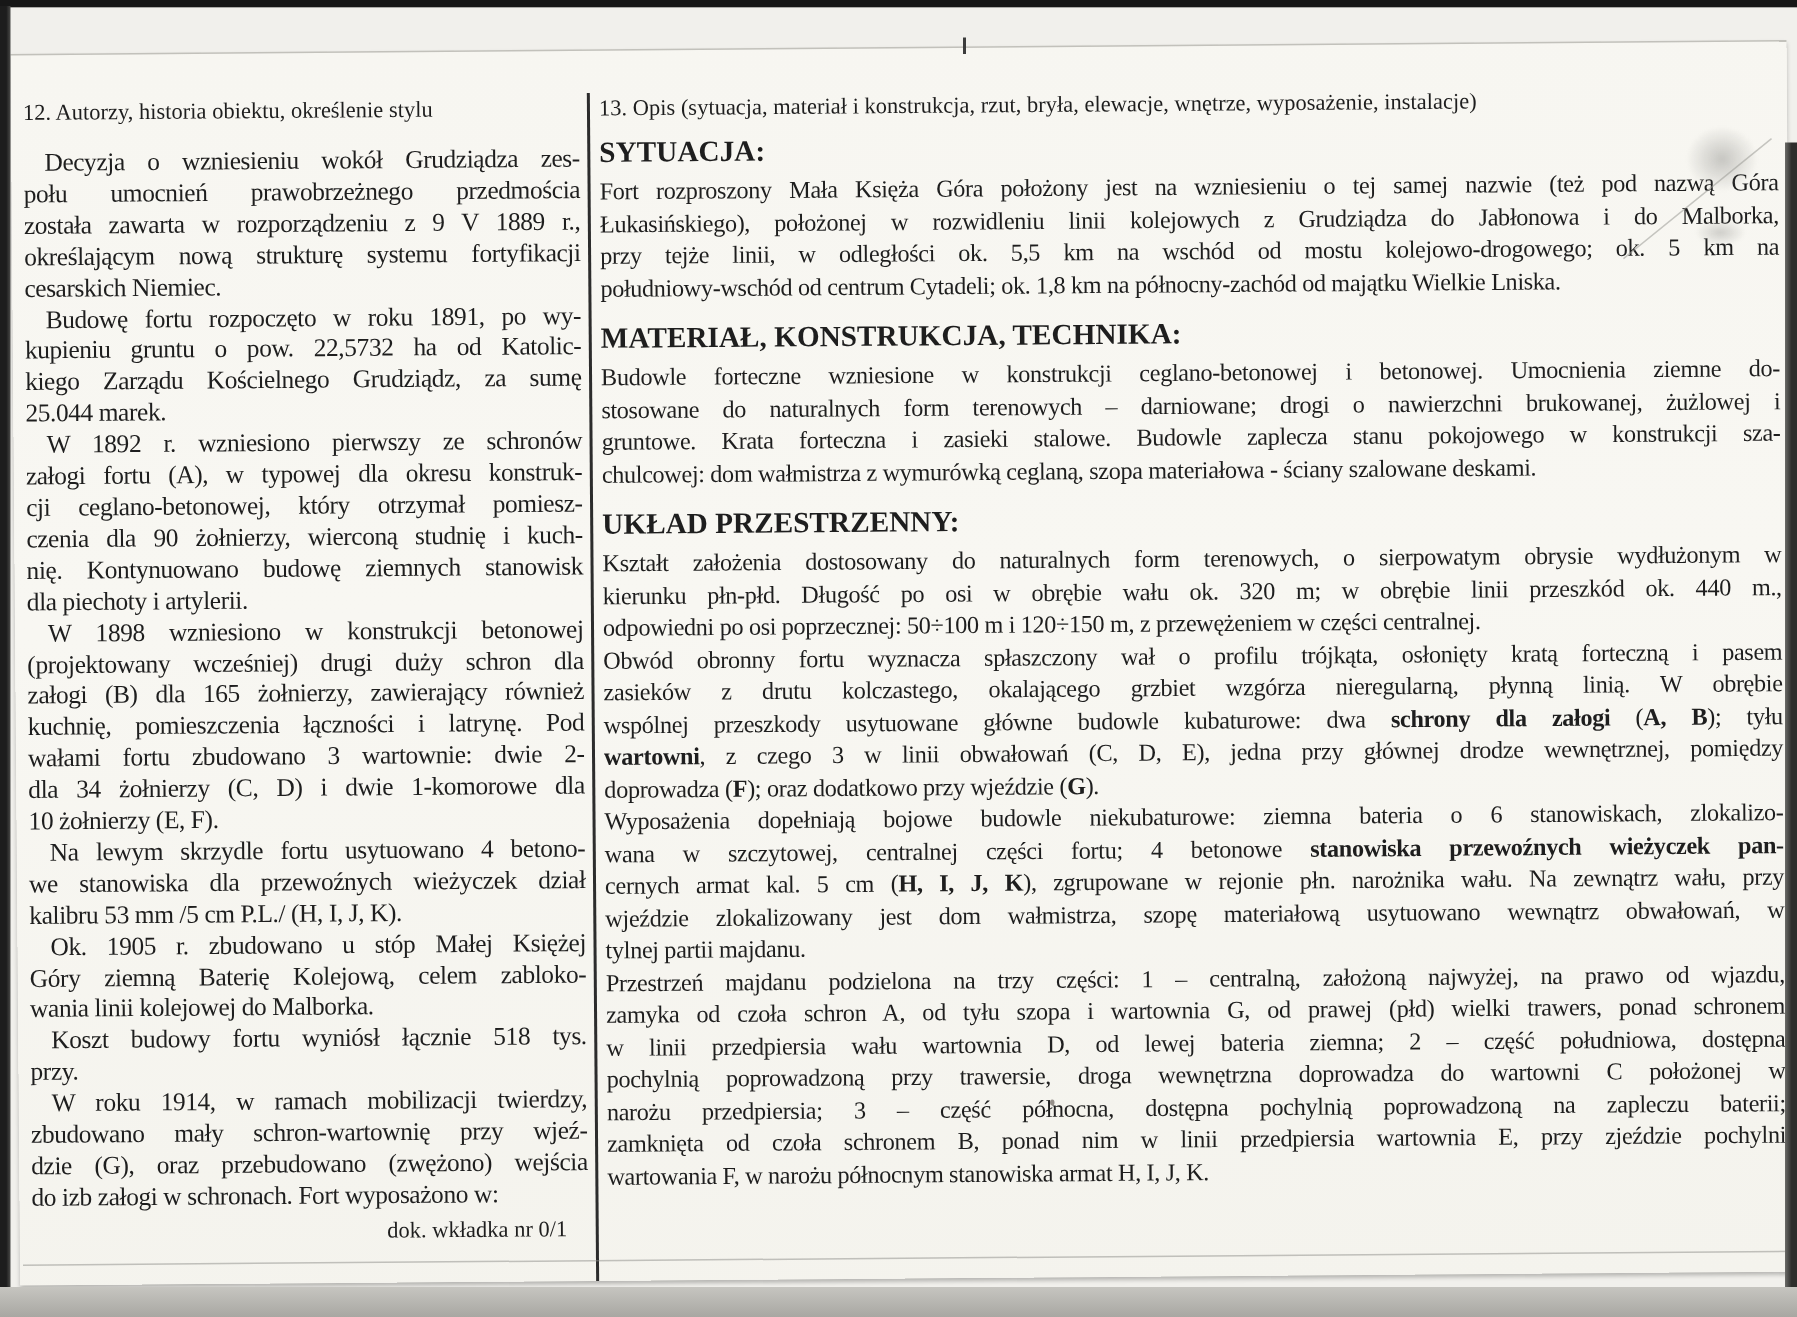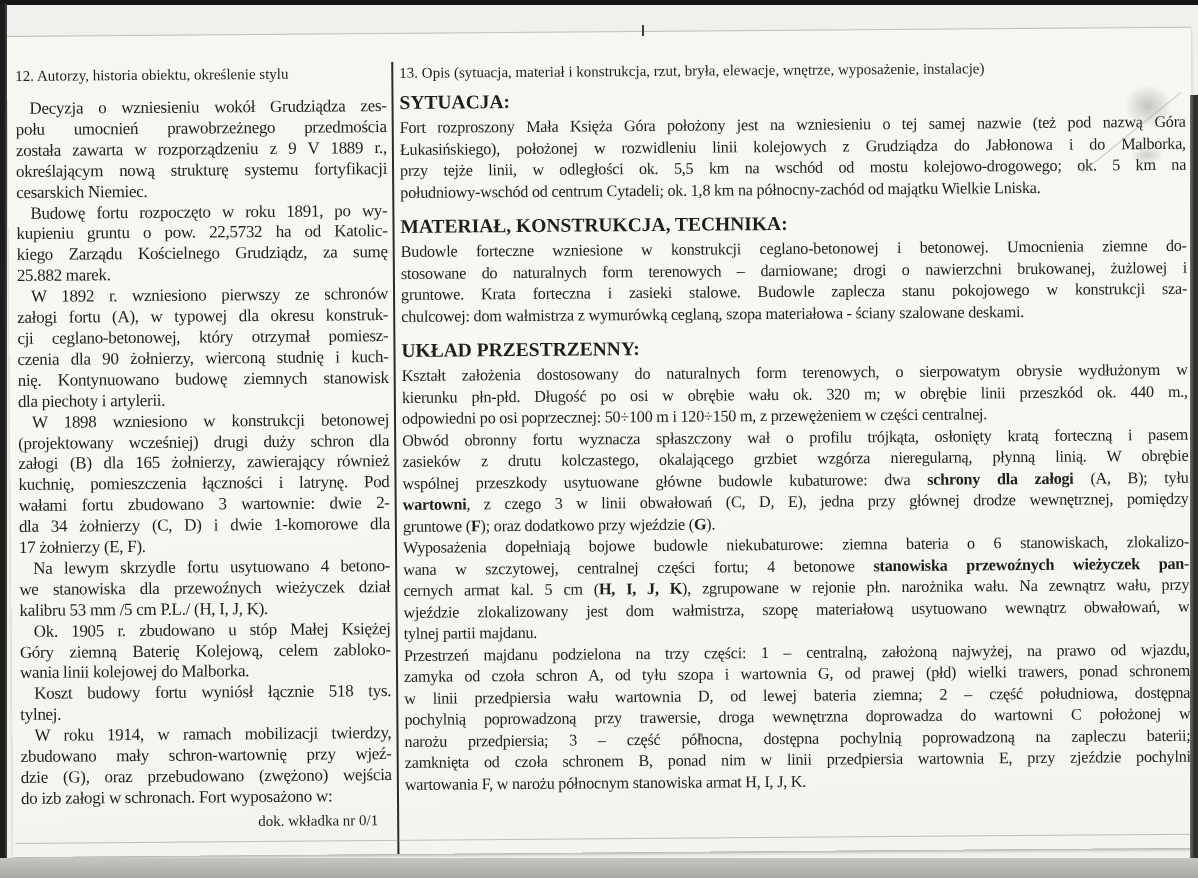--- a/index.html
+++ b/index.html
@@ -71,52 +71,52 @@
           <div class="ln ind"><span>Decyzja o wzniesieniu wokół Grudziądza zes-</span></div>
           <div class="ln"><span>połu umocnień prawobrzeżnego przedmościa</span></div>
           <div class="ln"><span>została zawarta w rozporządzeniu z 9 V 1889 r.,</span></div>
           <div class="ln"><span>określającym nową strukturę systemu fortyfikacji</span></div>
           <div class="ln last"><span>cesarskich Niemiec.</span></div>
         </div>
         <div class="para">
           <div class="ln ind"><span>Budowę fortu rozpoczęto w roku 1891, po wy-</span></div>
           <div class="ln"><span>kupieniu gruntu o pow. 22,5732 ha od Katolic-</span></div>
           <div class="ln"><span>kiego Zarządu Kościelnego Grudziądz, za sumę</span></div>
-          <div class="ln last"><span>25.882 marek.</span></div>
+          <div class="ln last"><span>25.044 marek.</span></div>
         </div>
         <div class="para">
           <div class="ln ind"><span>W 1892 r. wzniesiono pierwszy ze schronów</span></div>
           <div class="ln"><span>załogi fortu (A), w typowej dla okresu konstruk-</span></div>
           <div class="ln"><span>cji ceglano-betonowej, który otrzymał pomiesz-</span></div>
           <div class="ln"><span>czenia dla 90 żołnierzy, wierconą studnię i kuch-</span></div>
           <div class="ln"><span>nię. Kontynuowano budowę ziemnych stanowisk</span></div>
           <div class="ln last"><span>dla piechoty i artylerii.</span></div>
         </div>
         <div class="para">
           <div class="ln ind"><span>W 1898 wzniesiono w konstrukcji betonowej</span></div>
           <div class="ln"><span>(projektowany wcześniej) drugi duży schron dla</span></div>
           <div class="ln"><span>załogi (B) dla 165 żołnierzy, zawierający również</span></div>
           <div class="ln"><span>kuchnię, pomieszczenia łączności i latrynę. Pod</span></div>
           <div class="ln"><span>wałami fortu zbudowano 3 wartownie: dwie 2-</span></div>
           <div class="ln"><span>dla 34 żołnierzy (C, D) i dwie 1-komorowe dla</span></div>
-          <div class="ln last"><span>17 żołnierzy (E, F).</span></div>
+          <div class="ln last"><span>10 żołnierzy (E, F).</span></div>
         </div>
         <div class="para">
           <div class="ln ind"><span>Na lewym skrzydle fortu usytuowano 4 betono-</span></div>
           <div class="ln"><span>we stanowiska dla przewoźnych wieżyczek dział</span></div>
           <div class="ln last"><span>kalibru 53 mm /5 cm P.L./ (H, I, J, K).</span></div>
         </div>
         <div class="para">
           <div class="ln ind"><span>Ok. 1905 r. zbudowano u stóp Małej Księżej</span></div>
           <div class="ln"><span>Góry ziemną Baterię Kolejową, celem zabloko-</span></div>
           <div class="ln last"><span>wania linii kolejowej do Malborka.</span></div>
         </div>
         <div class="para">
           <div class="ln ind"><span>Koszt budowy fortu wyniósł łącznie 518 tys.</span></div>
-          <div class="ln last"><span>tylnej.</span></div>
+          <div class="ln last"><span>przy.</span></div>
         </div>
         <div class="para">
           <div class="ln ind"><span>W roku 1914, w ramach mobilizacji twierdzy,</span></div>
           <div class="ln"><span>zbudowano mały schron-wartownię przy wjeź-</span></div>
           <div class="ln"><span>dzie (G), oraz przebudowano (zwężono) wejścia</span></div>
           <div class="ln last"><span>do izb załogi w schronach. Fort wyposażono w:</span></div>
         </div>
       </div>
     <div class="footer-note">dok. wkładka nr 0/1</div>
   </div>
@@ -145,23 +145,23 @@
         <div class="section">
           <div class="section-heading">UKŁAD PRZESTRZENNY:</div>
           <div class="para">
             <div class="ln"><span>Kształt założenia dostosowany do naturalnych form terenowych, o sierpowatym obrysie wydłużonym w</span></div>
             <div class="ln"><span>kierunku płn-płd. Długość po osi w obrębie wału ok. 320 m; w obrębie linii przeszkód ok. 440 m.,</span></div>
             <div class="ln last"><span>odpowiedni po osi poprzecznej: 50÷100 m i 120÷150 m, z przewężeniem w części centralnej.</span></div>
           </div>
           <div class="para">
             <div class="ln"><span>Obwód obronny fortu wyznacza spłaszczony wał o profilu trójkąta, osłonięty kratą forteczną i pasem</span></div>
             <div class="ln"><span>zasieków z drutu kolczastego, okalającego grzbiet wzgórza nieregularną, płynną linią. W obrębie</span></div>
-            <div class="ln"><span>wspólnej przeszkody usytuowane główne budowle kubaturowe: dwa </span><span style="font-weight: bold;">schrony dla załogi</span><span> (</span><span style="font-weight: normal;">A, B</span><span>); tyłu</span></div>
+            <div class="ln"><span>wspólnej przeszkody usytuowane główne budowle kubaturowe: dwa </span><span style="font-weight: bold;">schrony dla załogi</span><span> (</span><span style="font-weight: bold;">A, B</span><span>); tyłu</span></div>
             <div class="ln"><span style="font-weight: bold;">wartowni</span><span>, z czego 3 w linii obwałowań (</span><span style="font-weight: normal;">C, D, E</span><span>), jedna przy głównej drodze wewnętrznej, pomiędzy</span></div>
-            <div class="ln last"><span>gruntowe (</span><span style="font-weight: bold;">F</span><span>); oraz dodatkowo przy wjeździe (</span><span style="font-weight: bold;">G</span><span>).</span></div>
+            <div class="ln last"><span>doprowadza (</span><span style="font-weight: bold;">F</span><span>); oraz dodatkowo przy wjeździe (</span><span style="font-weight: bold;">G</span><span>).</span></div>
           </div>
           <div class="para">
             <div class="ln"><span>Wyposażenia dopełniają bojowe budowle niekubaturowe: ziemna bateria o 6 stanowiskach, zlokalizo-</span></div>
             <div class="ln"><span>wana w szczytowej, centralnej części fortu; 4 betonowe </span><span style="font-weight: bold;">stanowiska przewoźnych wieżyczek pan-</span></div>
             <div class="ln"><span style="font-weight: normal;">cernych</span><span> armat kal. 5 cm (</span><span style="font-weight: bold;">H, I, J, K</span><span>), zgrupowane w rejonie płn. narożnika wału. Na zewnątrz wału, przy</span></div>
             <div class="ln"><span>wjeździe zlokalizowany jest dom wałmistrza, szopę materiałową usytuowano wewnątrz obwałowań, w</span></div>
             <div class="ln last"><span>tylnej partii majdanu.</span></div>
           </div>
           <div class="para">
             <div class="ln"><span>Przestrzeń majdanu podzielona na trzy części: 1 – centralną, założoną najwyżej, na prawo od wjazdu,</span></div>

